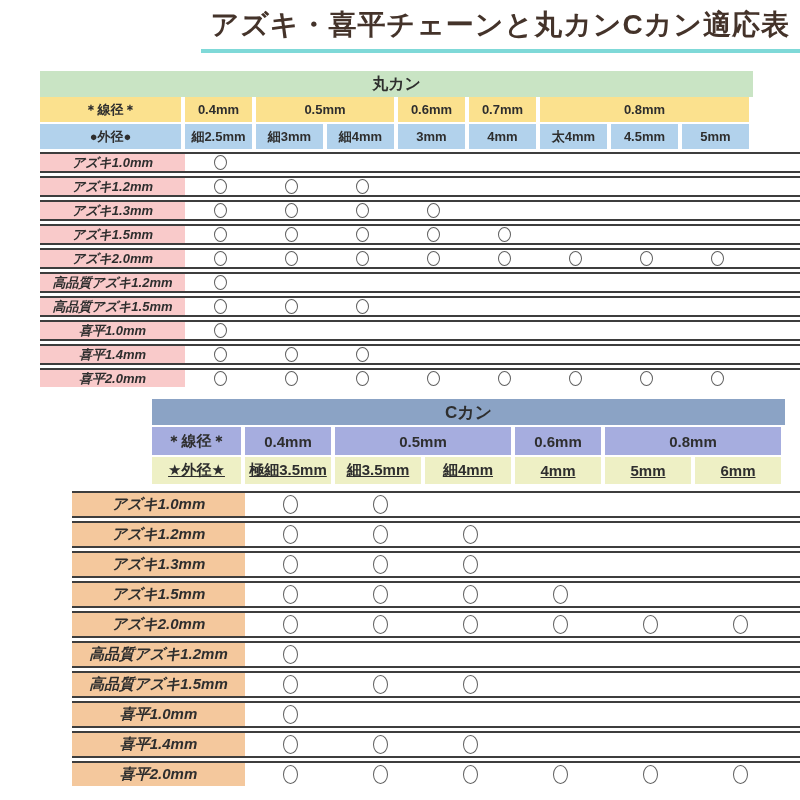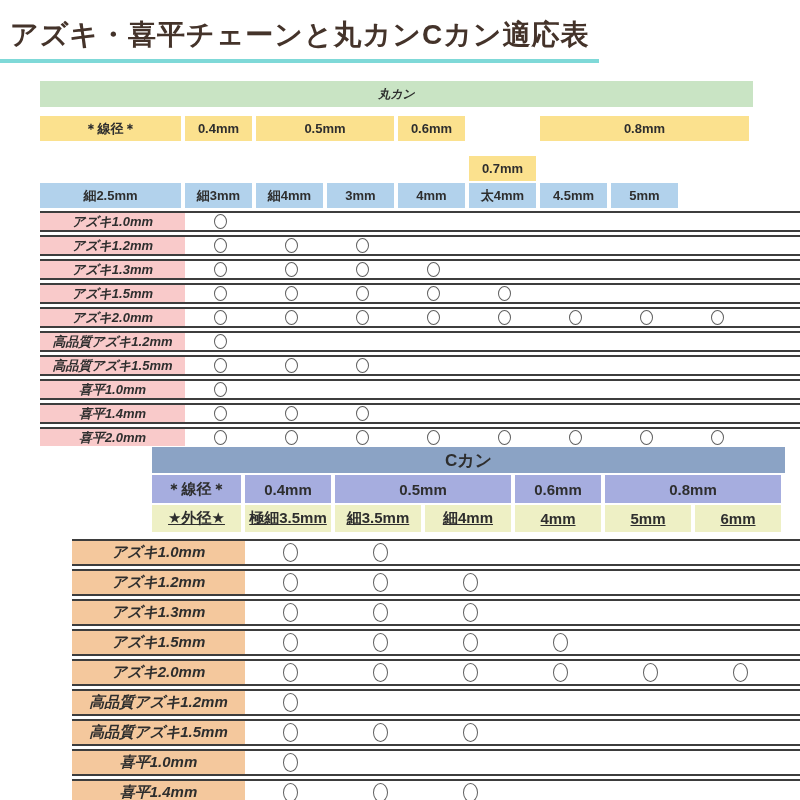--- a/index.html
+++ b/index.html
@@ -1,48 +1,48 @@
 <!DOCTYPE html>
 <html style="--title-text: #44332a; --title-underline: #7fd9d8; --row-line: #3d3d3d; --text: #2e2e2e; --circle: #5f5f5f; --marukan-header-bg: #c9e4c4; --marukan-wire-bg: #fbe18e; --marukan-outer-bg: #b2d2ec; --marukan-label-bg: #f9caca; --ckan-header-bg: #8ba3c5; --ckan-wire-bg: #a6addf; --ckan-outer-bg: #eef0c5; --ckan-label-bg: #f4c89d;"><head>
 <meta charset="utf-8">
 <style>
   html,body{margin:0;padding:0;}
   body{
     width:800px;height:800px;background:#ffffff;overflow:hidden;
     font-family:"Liberation Sans","DejaVu Sans",sans-serif;
     color:var(--text,#2e2e2e);
   }
-  .title-wrap{text-align:left;padding-top:16px;}
+  .title-wrap{text-align:right;padding-top:6px;}
   .page-title{
     display:inline-block;margin:0;
     font-size:28px;font-weight:bold;letter-spacing:1px;
     color:var(--title-text,#44332a);
     border-bottom:4px solid var(--title-underline,#7fd9d8);
     padding:0 10px 5px 10px;
   }
   .tbl{margin-left:40px;}
   #t-marukan{margin-top:18px;}
-  #t-ckan{margin-top:1px;padding-left:32px;}
+  #t-ckan{margin-top:12px;padding-left:32px;}
 
   .grid{display:grid;}
   .t1 .grid-std{grid-template-columns:145px repeat(8,71px);}
   .t2 .grid-head{grid-template-columns:93px repeat(6,90px);margin-left:80px;}
   .t2 .grid-data{grid-template-columns:173px repeat(6,90px);}
 
   .cell{
     display:flex;align-items:center;justify-content:center;
     font-weight:bold;box-sizing:border-box;white-space:nowrap;overflow:hidden;
   }
   .head-cell{border-right:4px solid #ffffff;}
 
   .namebar{
     display:flex;align-items:center;justify-content:center;
     font-weight:bold;
   }
-  .t1 .namebar{width:713px;height:26px;font-size:12px;margin-bottom:9px;background:var(--marukan-header-bg,#c9e4c4);font-style:italic;}
+  .t1 .namebar{width:713px;height:26px;font-size:16px;margin-bottom:0;background:var(--marukan-header-bg,#c9e4c4);}
   .t2 .namebar{width:633px;height:26px;font-size:17px;margin-left:80px;margin-bottom:2px;background:var(--ckan-header-bg,#8ba3c5);}
 
   .t1{font-size:13px;}
   .t2{font-size:15px;}
 
   .wire{margin-bottom:2px;}
   .t1 .wire .cell{height:25px;background:var(--marukan-wire-bg,#fbe18e);}
   .t2 .wire .cell{height:28px;background:var(--ckan-wire-bg,#a6addf);}
   .outer{margin-bottom:3px;}
   .t2 .outer{margin-bottom:7px;text-decoration:underline;}
@@ -76,24 +76,25 @@
   <h1 class="page-title">アズキ・喜平チェーンと丸カンCカン適応表</h1>
 </div>
 
 <section class="tbl t1" id="t-marukan">
     <div class="namebar">丸カン</div>
     <div class="grid grid-std wire">
       <div class="cell head-cell">＊線径＊</div>
       <div class="cell head-cell" style="grid-column: span 1;">0.4mm</div>
       <div class="cell head-cell" style="grid-column: span 2;">0.5mm</div>
       <div class="cell head-cell" style="grid-column: span 1;">0.6mm</div>
-      <div class="cell head-cell" style="grid-column: span 1; margin-top: 40px;">0.7mm</div>
+      <div class="cell head-cell" style="grid-column: span 1;">0.7mm</div>
       <div class="cell head-cell" style="grid-column: span 3;">0.8mm</div>
     </div>
     <div class="grid grid-std outer">
+      <div class="cell head-cell">●外径●</div>
       <div class="cell head-cell">細2.5mm</div>
       <div class="cell head-cell">細3mm</div>
       <div class="cell head-cell">細4mm</div>
       <div class="cell head-cell">3mm</div>
       <div class="cell head-cell">4mm</div>
       <div class="cell head-cell">太4mm</div>
       <div class="cell head-cell">4.5mm</div>
       <div class="cell head-cell">5mm</div>
     </div>
     <div class="grid grid-std t-row">

